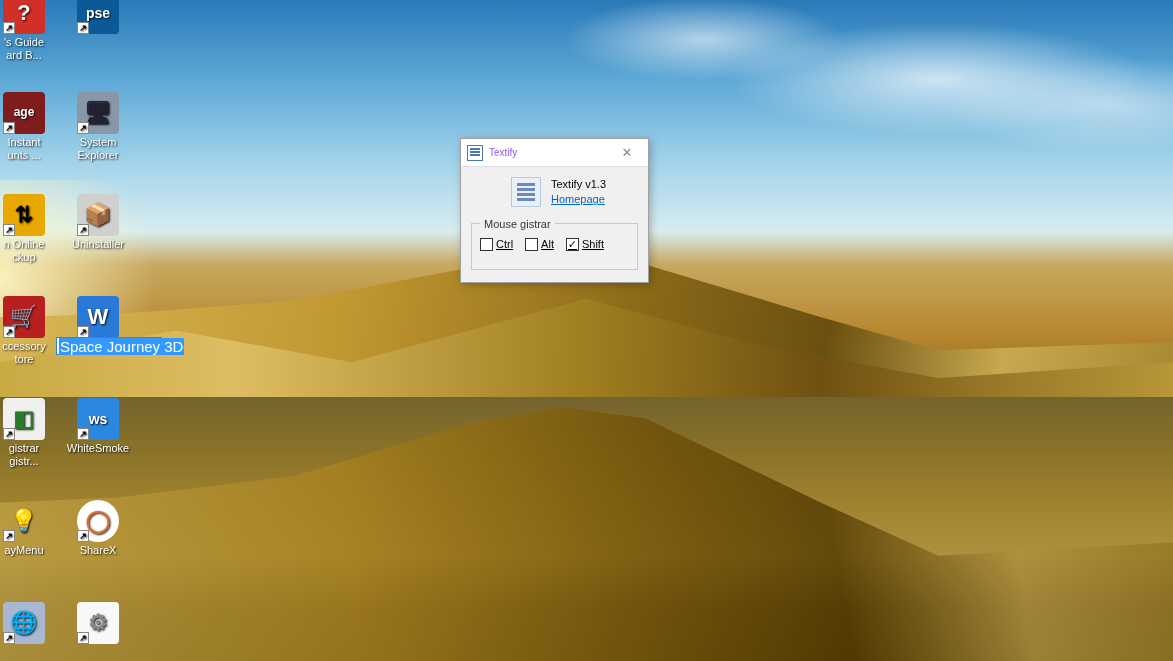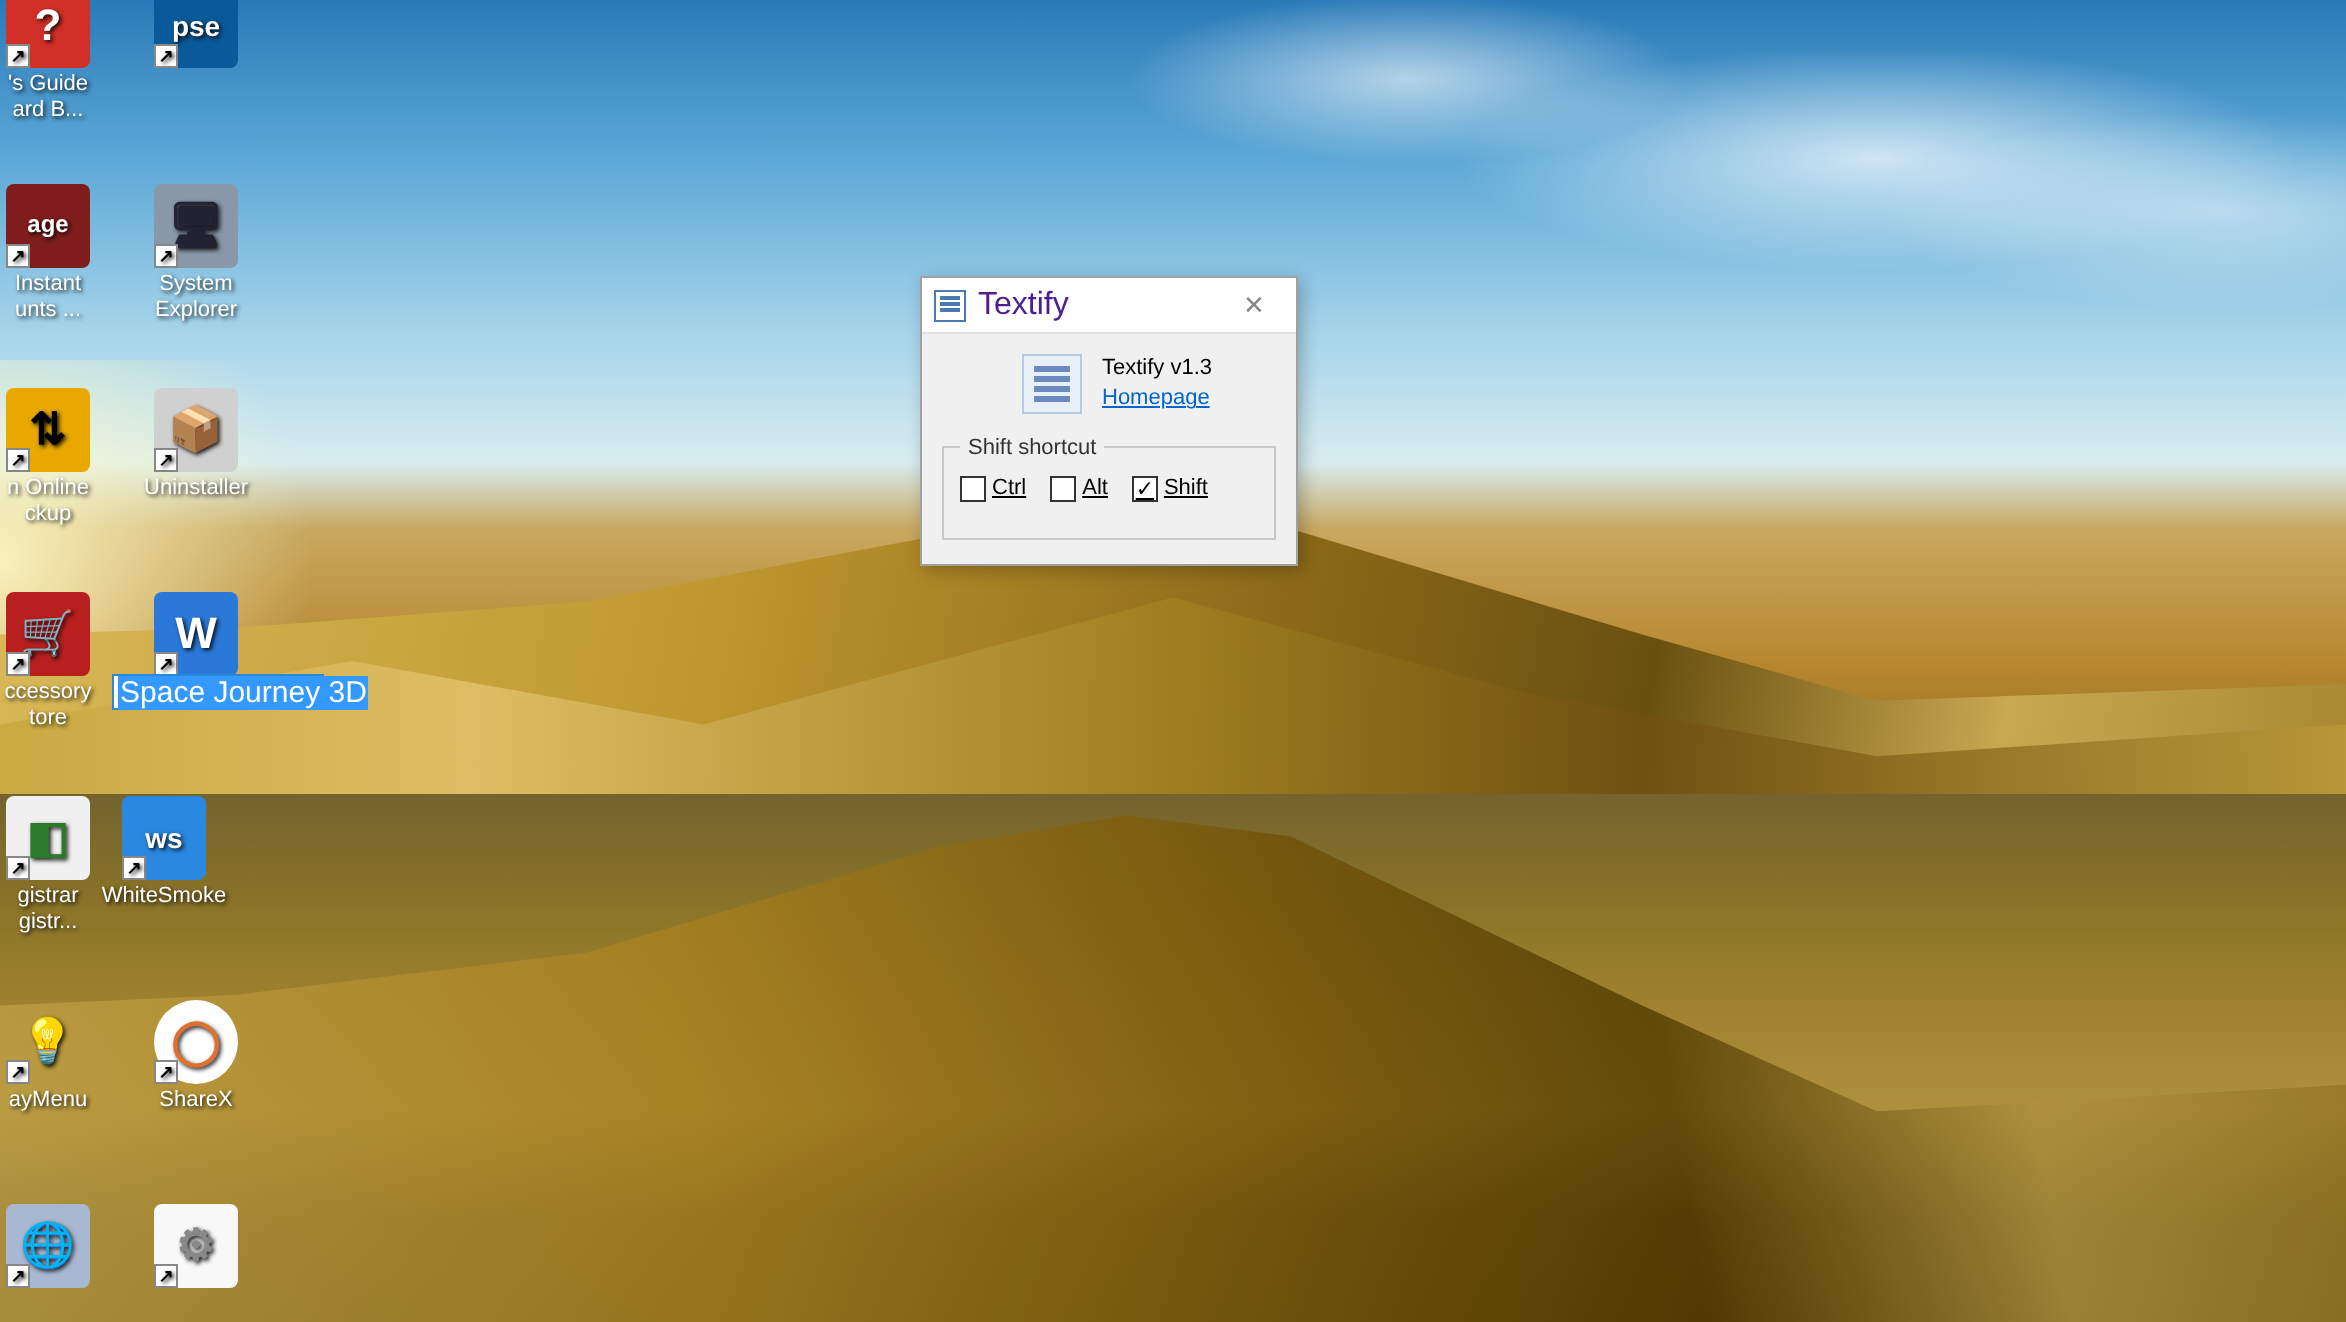--- a/index.html
+++ b/index.html
@@ -86,21 +86,21 @@
     display:flex; align-items:center; padding:0 6px;
   }
   .titlebar .app-icon {
     width:16px; height:16px; margin-right:6px;
     border:1px solid #4a7ab0; background:#fff; position:relative;
   }
   .titlebar .app-icon::before {
     content:""; position:absolute; left:2px; top:2px; right:2px; height:2px; background:#4a7ab0;
     box-shadow: 0 3px 0 #4a7ab0, 0 6px 0 #4a7ab0;
   }
-  .titlebar .title { flex:1; color:#4c1d95; font-size:16px; }
+  .titlebar .title { flex:1; color:#8b5cf6; font-size:10px; }
   .titlebar .close {
     width:30px; height:20px; display:flex; align-items:center; justify-content:center;
     color:#888; font-size:13px; cursor:default;
   }
   .win-body { padding:10px 10px 12px 10px; }
   .about-row { display:flex; gap:10px; align-items:center; margin-bottom:10px;padding-left:40px; }
   .about-row .big-icon {
     width:30px; height:30px; background:#eaf0f8; border:1px solid #b8c8e0; position:relative;
   }
   .about-row .big-icon::before {
@@ -189,21 +189,21 @@
     </div>
     <div class="icon" style="left: 60px; top: 296px;">
       <div class="img" style="background: rgb(42, 120, 216); color: rgb(255, 255, 255); font-size: 22px; font-weight: bold;">W<div class="shortcut-arrow">↗</div></div>
       <div class="label" style="white-space: pre-line;">3D</div>
     </div>
     <div class="icon" style="left: -14px; top: 398px;">
       <div class="img" style="background: rgb(240, 240, 240); color: rgb(42, 122, 42); font-size: 22px; font-weight: bold;">◧<div class="shortcut-arrow">↗</div></div>
       <div class="label" style="white-space: pre-line;">gistrar
 gistr...</div>
     </div>
-    <div class="icon" style="left: 44px; top: 398px;">
+    <div class="icon" style="left: 60px; top: 398px;">
       <div class="img" style="background: rgb(42, 136, 224); color: rgb(255, 255, 255); font-size: 14px; font-weight: bold;">ws<div class="shortcut-arrow">↗</div></div>
       <div class="label" style="white-space: pre-line;">WhiteSmoke</div>
     </div>
     <div class="icon" style="left: -14px; top: 500px;">
       <div class="img" style="background: transparent; color: rgb(255, 236, 128); font-size: 22px; font-weight: bold;">💡<div class="shortcut-arrow">↗</div></div>
       <div class="label" style="white-space: pre-line;">ayMenu</div>
     </div>
     <div class="icon" style="left: 60px; top: 500px;">
       <div class="img" style="background: rgb(255, 255, 255); border-radius: 50%; color: rgb(224, 112, 48); font-size: 22px; font-weight: bold;">◯<div class="shortcut-arrow">↗</div></div>
       <div class="label" style="white-space: pre-line;">ShareX</div>
@@ -232,21 +232,21 @@
   </div>
   <div class="win-body">
     <div class="about-row">
       <div class="big-icon"></div>
       <div class="about-text">
         <div>Textify v1.3</div>
         <a>Homepage</a>
       </div>
     </div>
     <fieldset>
-      <legend>Shift shortcut</legend>
+      <legend>Mouse gistrar</legend>
       <div class="chk-row">
         <label class="chk">
           <span class="box" id="box-ctrl"></span>
           <span>Ctrl</span>
         </label>
         <label class="chk">
           <span class="box" id="box-alt"></span>
           <span>Alt</span>
         </label>
         <label class="chk">

